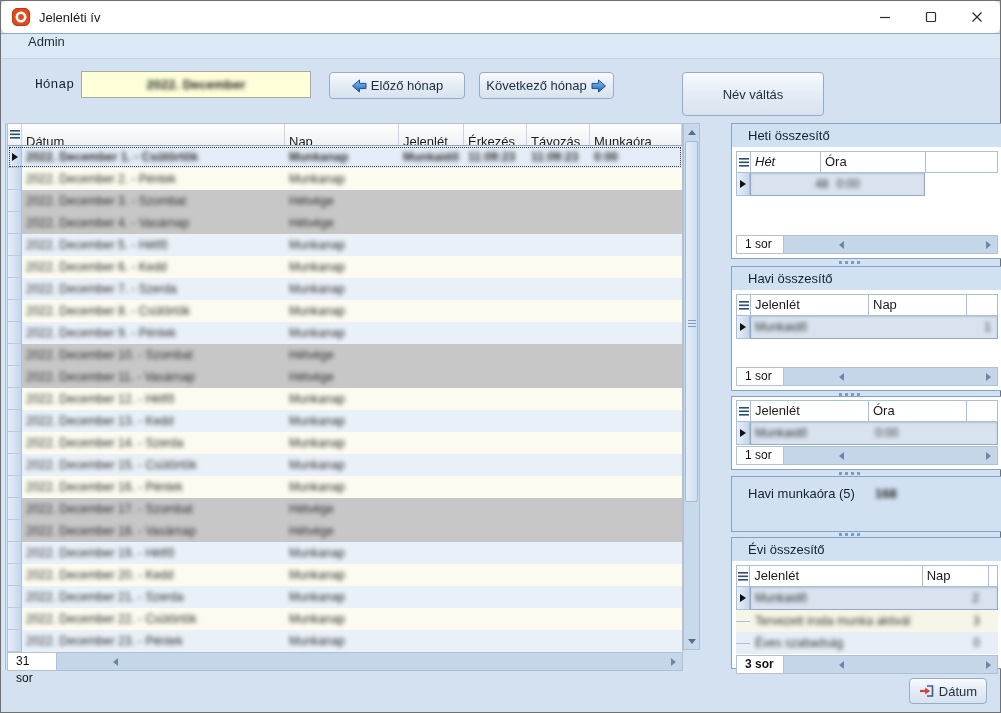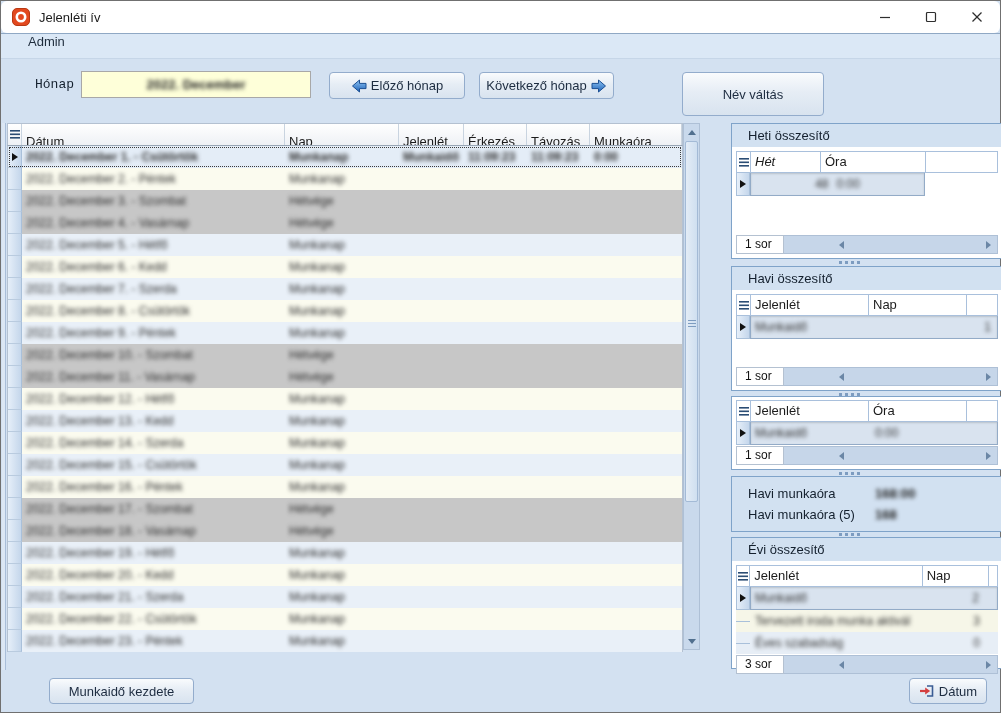--- a/index.html
+++ b/index.html
@@ -424,20 +424,27 @@
         <div class="grow r-blue">
           <div class="gselcell"></div>
           <div class="cell w-date"><span class="blur">2022. December 23. - Péntek</span></div>
           <div class="cell w-day"><span class="blur">Munkanap</span></div>
           <div class="cell w-pres"></div>
           <div class="cell w-arr"></div>
           <div class="cell w-dep"></div>
           <div class="cell w-hrs"></div>
         </div>
       </div>
+    <div class="statusbar">
+      <div class="slabel" style="width:50px;">31 sor</div>
+      <div class="strack">
+        <span class="tri-l" style="left:56px;"></span>
+        <span class="tri-r"></span>
+      </div>
+    </div>
   </div>
 
   <div class="vscroll">
     <div class="vsbtn up">
         <span class="tri-u"></span>
       </div>
     <div class="vthumb">
         <span class="vgrip"></span>
       </div>
     <div class="vsbtn down">
@@ -554,24 +561,20 @@
         <span class="tri-r"></span>
       </div>
     </div>
   </div>
   <div class="splitdots" style="top:470px;">
       <i></i>
     </div>
 
   <div class="group totals" style="top:475px; height:56px;">
     <div class="trow">
-      <span class="tlab">Havi munkaóra</span>
-      <span class="tval blur">168:00</span>
-    </div>
-    <div class="trow">
       <span class="tlab">Havi munkaóra (5)</span>
       <span class="tval blur">168</span>
     </div>
   </div>
   <div class="splitdots" style="top:531px;">
       <i></i>
     </div>
 
   <div class="group" style="top:536px; height:132px;justify-content:space-between;">
     <div class="gtitle">Évi összesítő</div>
@@ -605,31 +608,28 @@
         <span style="width:12px;"></span>
       </div>
       <div class="prow pflat" style="background:#e7eef6;">
         <div class="pselcell" style="background:linear-gradient(90deg,#e6eff9,#cfdeef);"></div>
         <span class="blur" style="flex:1; padding-left:5px;">Éves szabadság</span>
         <span class="blur val-right" style="width:70px;">0</span>
         <span style="width:12px;"></span>
       </div>
     </div>
     <div class="statusbar panel-status" style="margin-top:1px;">
-      <div class="slabel" style="width:48px;">3 sor</div>
+      <div class="slabel" style="width:48px;font-weight:bold;">3 sor</div>
       <div class="strack">
         <span class="tri-l" style="left:55px;"></span>
         <span class="tri-r"></span>
       </div>
     </div>
   </div>
 
-  <div class="btn btn-start">
-    <span>Munkaidő kezdete</span>
-  </div>
   <div class="btn btn-exit">
     <svg width="16" height="14" viewBox="0 0 16 14">
       <path d="M8 2 H13.5 V12 H8" fill="none" stroke="#3a5c94" stroke-width="1.6"></path>
       <line x1="1" y1="7" x2="7" y2="7" stroke="#d43f3f" stroke-width="2.2"></line>
       <polygon points="6.2,3.4 11.2,7 6.2,10.6" fill="#d43f3f"></polygon>
     </svg>
     <span>Dátum</span>
   </div>
 
 </div>

